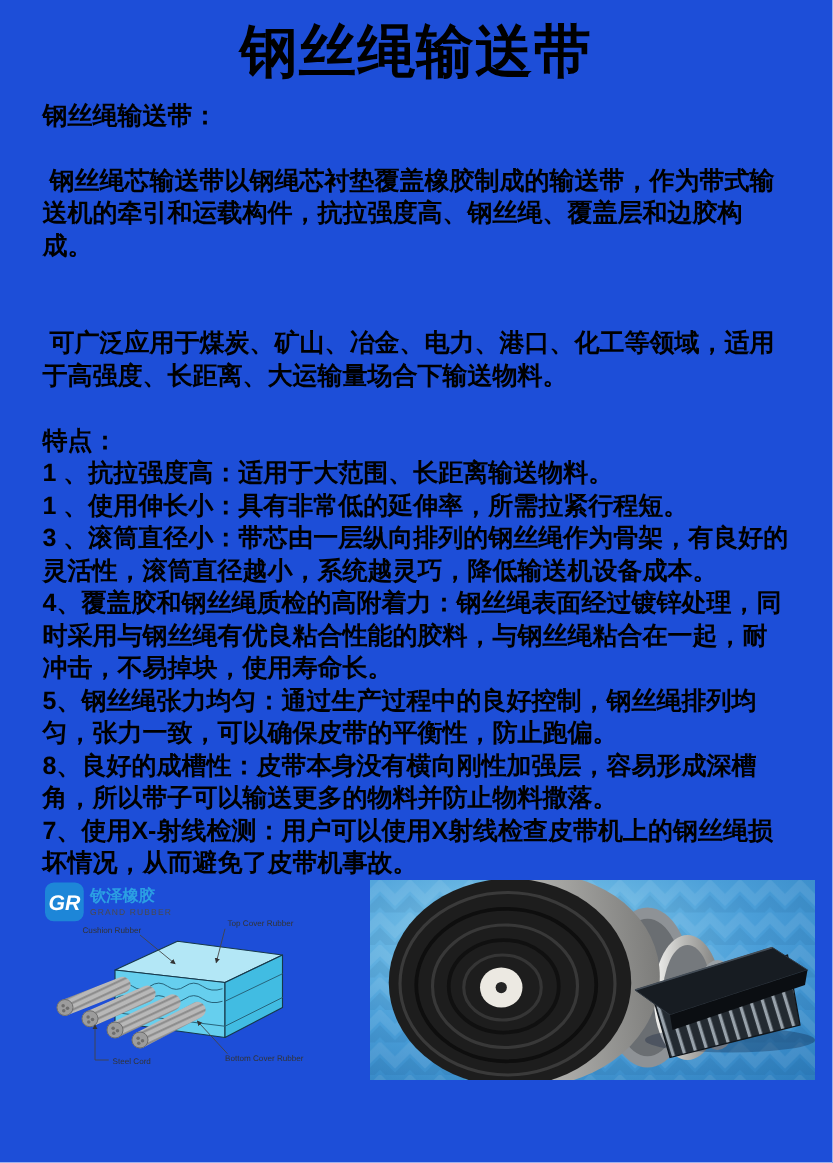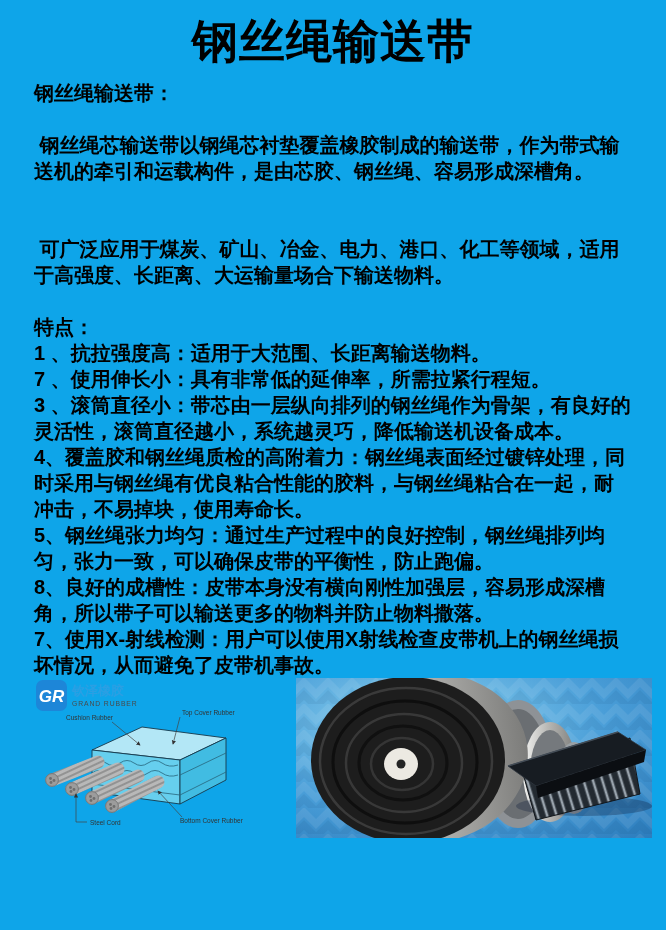--- a/index.html
+++ b/index.html
@@ -1,19 +1,19 @@
 <!DOCTYPE html>
 <html><head>
 <meta charset="utf-8">
 <style>
   html,body{margin:0;padding:0;background:#ffffff;}
   .page{
     position:relative;
     width:666px;height:930px;
-    background:#0ea5e9;
+    background:#1d4ed8;
     overflow:hidden;
     font-family:"Liberation Sans","DejaVu Sans",sans-serif;
     color:#000000;
   }
   .title{
     margin:10px 0 8px 0;
     font-size:46px;
     line-height:1.35;
     font-weight:700;
     text-align:center;
@@ -44,28 +44,28 @@
 </head>
 <body>
 
 <div class="page">
 
   <h1 class="title">钢丝绳输送带</h1>
 
   <div class="body-text">
     <p>钢丝绳输送带：</p>
     <div class="gap"></div>
-    <p> 钢丝绳芯输送带以钢绳芯衬垫覆盖橡胶制成的输送带，作为带式输送机的牵引和运载构件，是由芯胶、钢丝绳、容易形成深槽角。</p>
+    <p> 钢丝绳芯输送带以钢绳芯衬垫覆盖橡胶制成的输送带，作为带式输送机的牵引和运载构件，抗拉强度高、钢丝绳、覆盖层和边胶构成。</p>
     <div class="gap"></div>
     <div class="gap"></div>
     <p> 可广泛应用于煤炭、矿山、冶金、电力、港口、化工等领域，适用于高强度、长距离、大运输量场合下输送物料。</p>
     <div class="gap"></div>
     <p>特点：</p>
     <p>1 、抗拉强度高：适用于大范围、长距离输送物料。</p>
-    <p>7 、使用伸长小：具有非常低的延伸率，所需拉紧行程短。</p>
+    <p>1 、使用伸长小：具有非常低的延伸率，所需拉紧行程短。</p>
     <p>3 、滚筒直径小：带芯由一层纵向排列的钢丝绳作为骨架，有良好的灵活性，滚筒直径越小，系统越灵巧，降低输送机设备成本。</p>
     <p>4、覆盖胶和钢丝绳质检的高附着力：钢丝绳表面经过镀锌处理，同时采用与钢丝绳有优良粘合性能的胶料，与钢丝绳粘合在一起，耐冲击，不易掉块，使用寿命长。</p>
     <p>5、钢丝绳张力均匀：通过生产过程中的良好控制，钢丝绳排列均匀，张力一致，可以确保皮带的平衡性，防止跑偏。</p>
     <p>8、良好的成槽性：皮带本身没有横向刚性加强层，容易形成深槽角，所以带子可以输送更多的物料并防止物料撒落。</p>
     <p>7、使用X-射线检测：用户可以使用X射线检查皮带机上的钢丝绳损坏情况，从而避免了皮带机事故。</p>
   </div>
 
   <div class="figures">
 
     <svg class="fig" width="230" height="162" viewBox="0 0 230 162">

